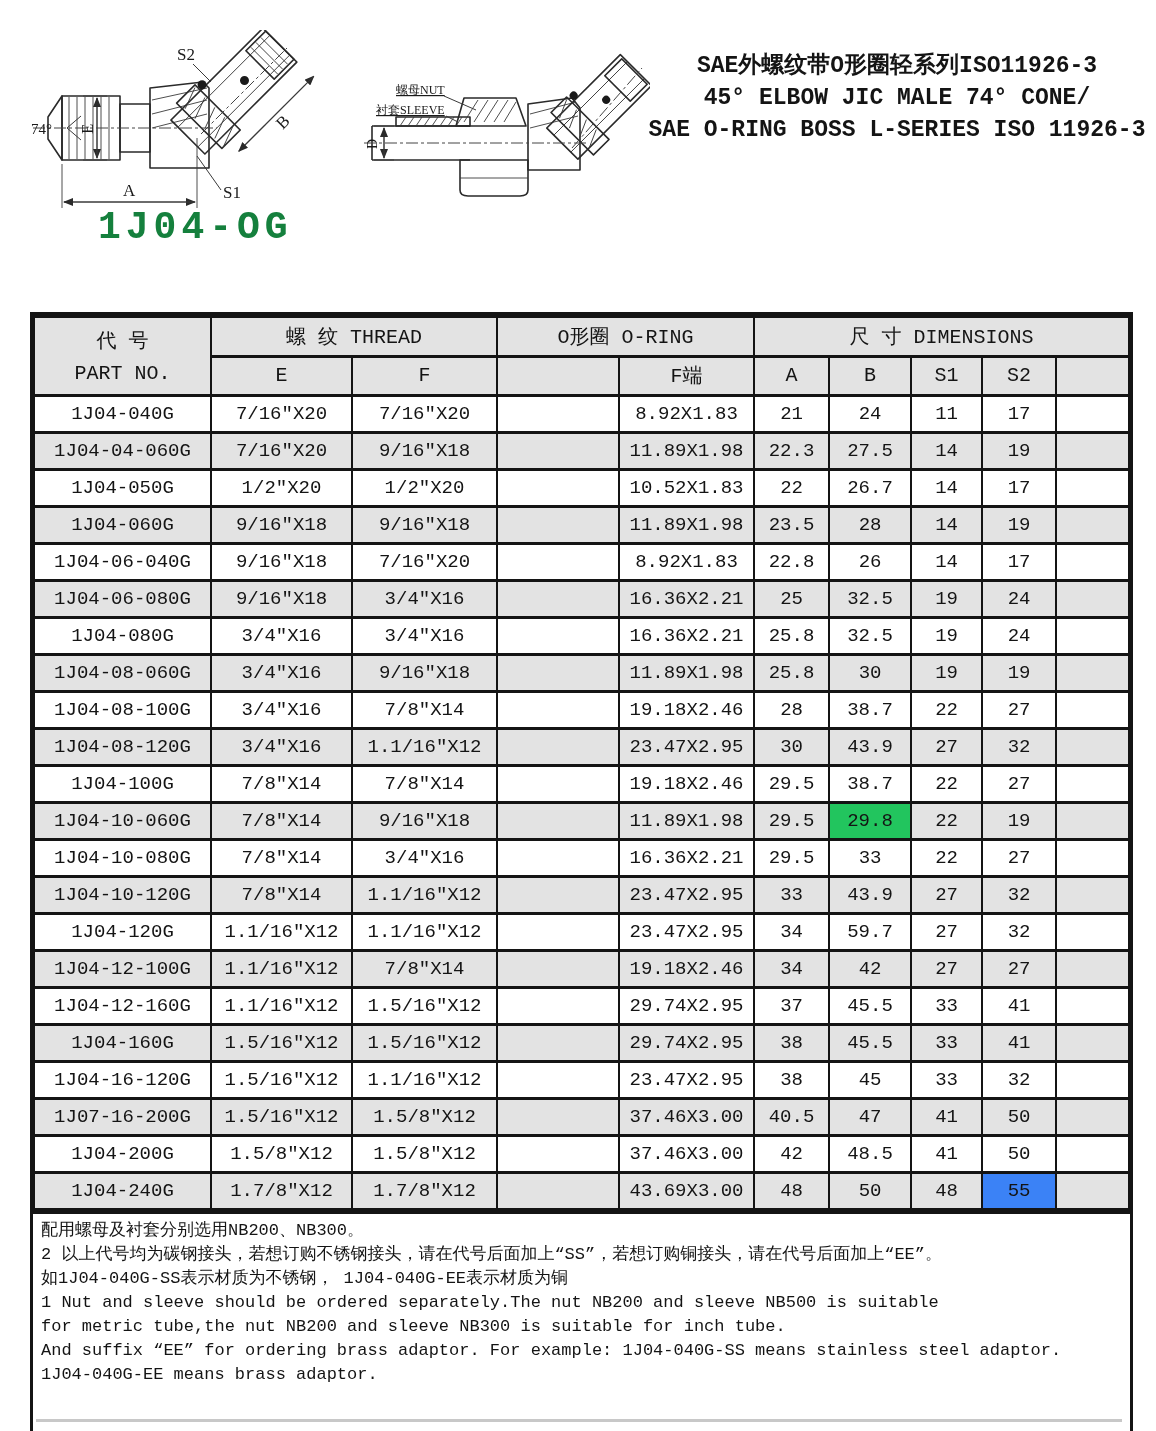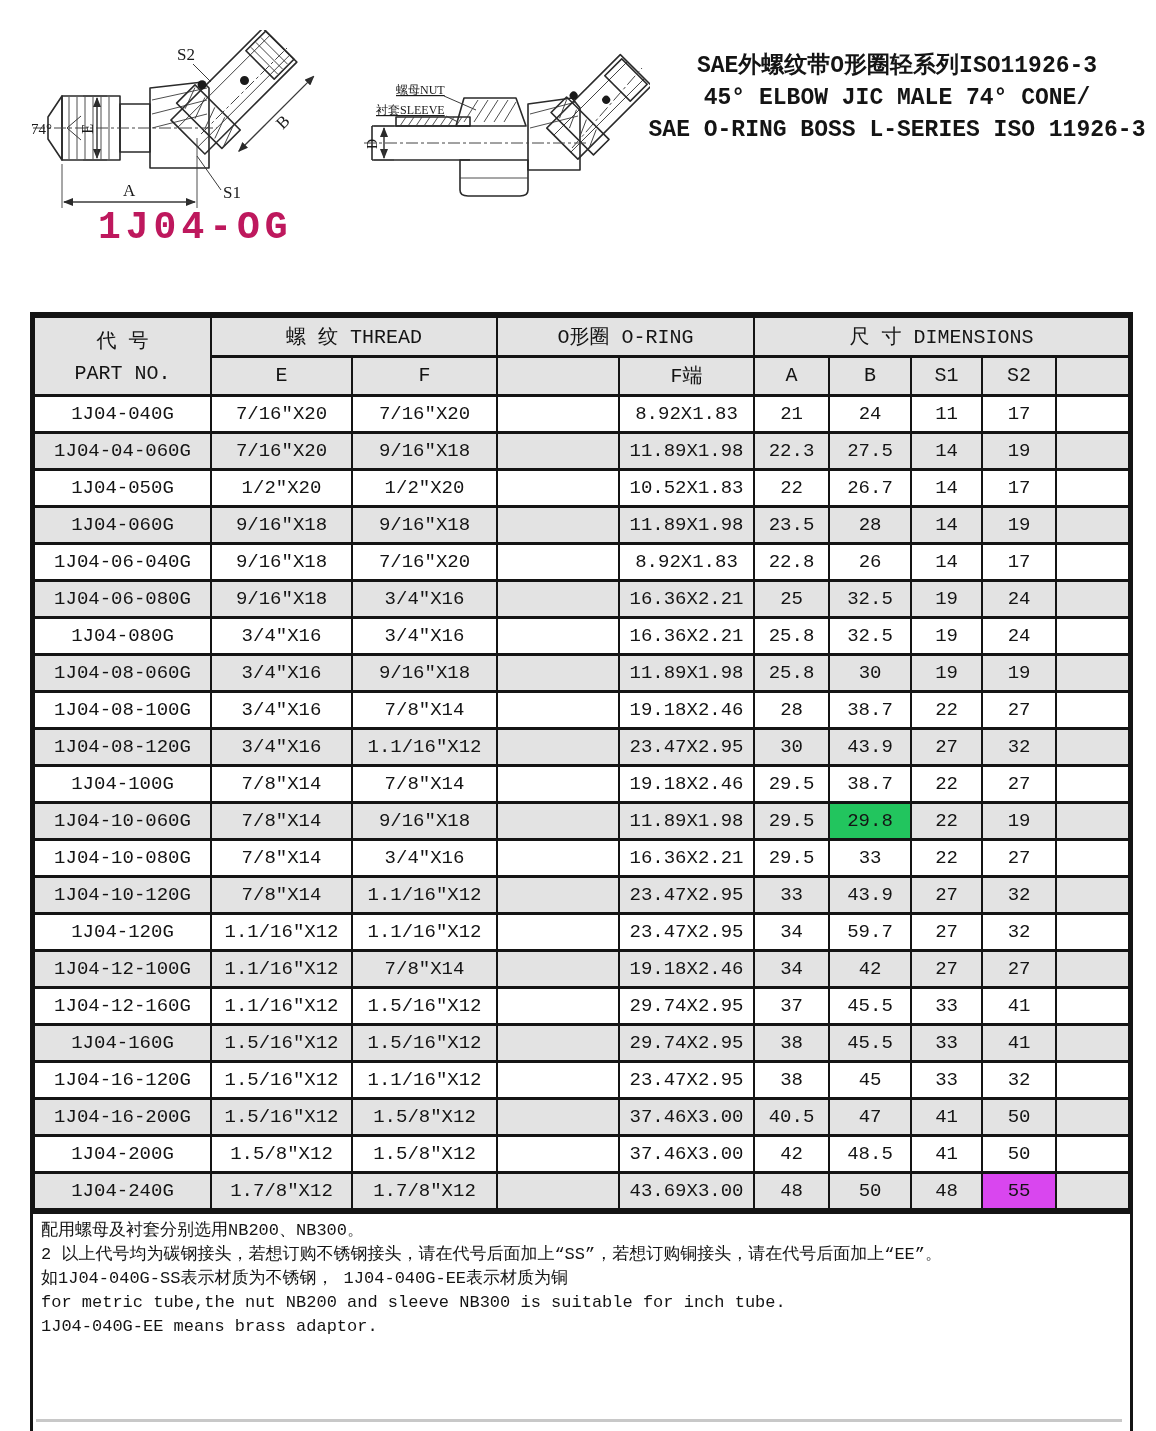--- a/index.html
+++ b/index.html
@@ -13,21 +13,21 @@
   .dline{stroke:#2a2a2a;stroke-width:1.6;fill:none;stroke-linejoin:round;}
   .thin{stroke:#3a3a3a;stroke-width:0.9;fill:none;}
   .dim{stroke:#3a3a3a;stroke-width:1;fill:none;}
   .cl{stroke:#444;stroke-width:1;fill:none;stroke-dasharray:12 3 3 3;}
   .lbl{font-family:"Liberation Serif","DejaVu Serif",serif;font-size:17px;fill:#1a1a1a;}
   .lblsm{font-family:"Liberation Serif","DejaVu Serif",serif;font-size:12px;fill:#1a1a1a;}
   .dot{fill:#1a1a1a;stroke:none;}
   
   .series{
     position:absolute;left:98px;top:206px;font-size:38px;font-weight:600;
-    letter-spacing:5px;color:#be185d;
+    letter-spacing:5px;color:#15803d;
   }
   
   .titleblock{
     position:absolute;left:642px;top:50px;width:510px;text-align:center;
     font-size:23px;line-height:32px;font-weight:600;white-space:nowrap;
   }
   
   .tablewrap{
     position:absolute;left:30px;top:312px;width:1097px;
     border:3px solid #141414;background:#ffffff;
@@ -487,21 +487,21 @@
             <td>1.1/16″X12</td>
             <td></td>
             <td>23.47X2.95</td>
             <td>38</td>
             <td>45</td>
             <td>33</td>
             <td>32</td>
             <td></td>
           </tr>
           <tr>
-            <td style="background: rgb(227, 227, 227);">1J04-16-200G</td>
+            <td style="background: rgb(227, 227, 227);">1J07-16-200G</td>
             <td style="background: rgb(227, 227, 227);">1.5/16″X12</td>
             <td style="background: rgb(227, 227, 227);">1.5/8″X12</td>
             <td style="background: rgb(227, 227, 227);"></td>
             <td style="background: rgb(227, 227, 227);">37.46X3.00</td>
             <td style="background: rgb(227, 227, 227);">40.5</td>
             <td style="background: rgb(227, 227, 227);">47</td>
             <td style="background: rgb(227, 227, 227);">41</td>
             <td style="background: rgb(227, 227, 227);">50</td>
             <td style="background: rgb(227, 227, 227);"></td>
           </tr>
@@ -519,29 +519,31 @@
           </tr>
           <tr>
             <td style="background: rgb(227, 227, 227);">1J04-240G</td>
             <td style="background: rgb(227, 227, 227);">1.7/8″X12</td>
             <td style="background: rgb(227, 227, 227);">1.7/8″X12</td>
             <td style="background: rgb(227, 227, 227);"></td>
             <td style="background: rgb(227, 227, 227);">43.69X3.00</td>
             <td style="background: rgb(227, 227, 227);">48</td>
             <td style="background: rgb(227, 227, 227);">50</td>
             <td style="background: rgb(227, 227, 227);">48</td>
-            <td style="background: #d946ef; margin-left: 42px;">55</td>
+            <td style="background: #3b82f6; margin-left: 42px;">55</td>
             <td style="background: rgb(227, 227, 227);"></td>
           </tr>
         </tbody>
     </table>
     <div class="notes">
       <div>配用螺母及衬套分别选用NB200、NB300。</div>
       <div>2 以上代号均为碳钢接头，若想订购不锈钢接头，请在代号后面加上“SS”，若想订购铜接头，请在代号后面加上“EE”。</div>
       <div>如1J04-040G-SS表示材质为不锈钢， 1J04-040G-EE表示材质为铜</div>
+      <div>1 Nut and sleeve should be ordered separately.The nut NB200 and sleeve NB500 is suitable</div>
       <div>for metric tube,the nut NB200 and sleeve NB300 is suitable for inch tube.</div>
+      <div>And suffix “EE” for ordering brass adaptor. For example: 1J04-040G-SS  means stainless steel adaptor.</div>
       <div>1J04-040G-EE means brass adaptor.</div>
     </div>
   </div>
 
   <div class="bottom-bar" style="background: rgb(200, 200, 200);"></div>
 
 </div>
 
 </body></html>

